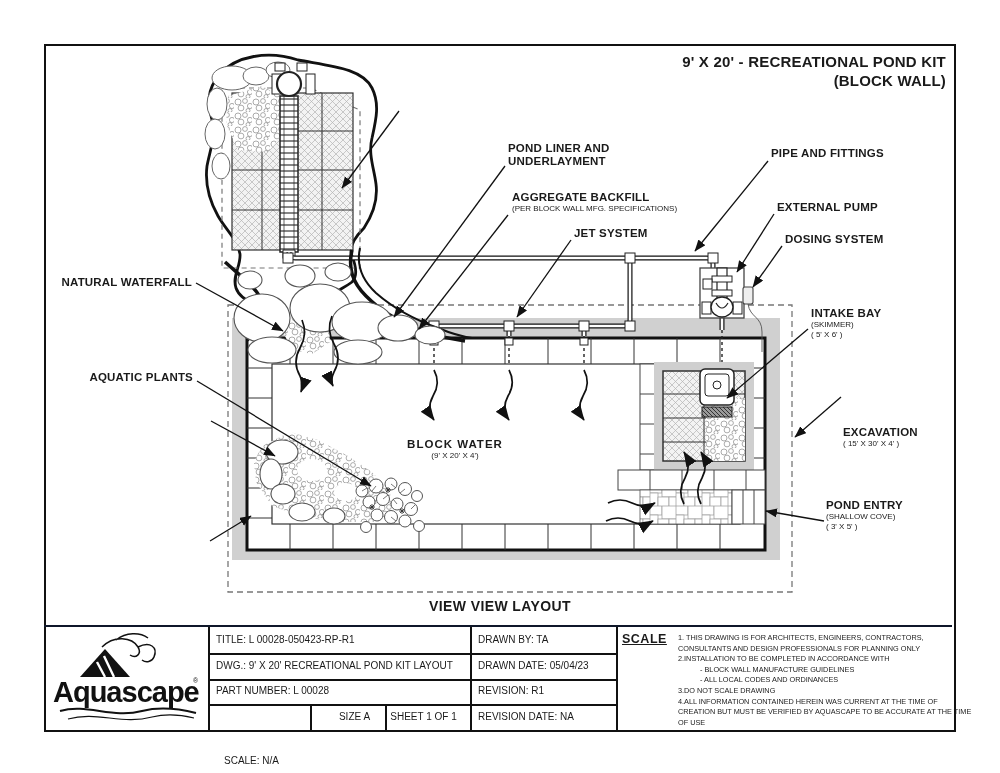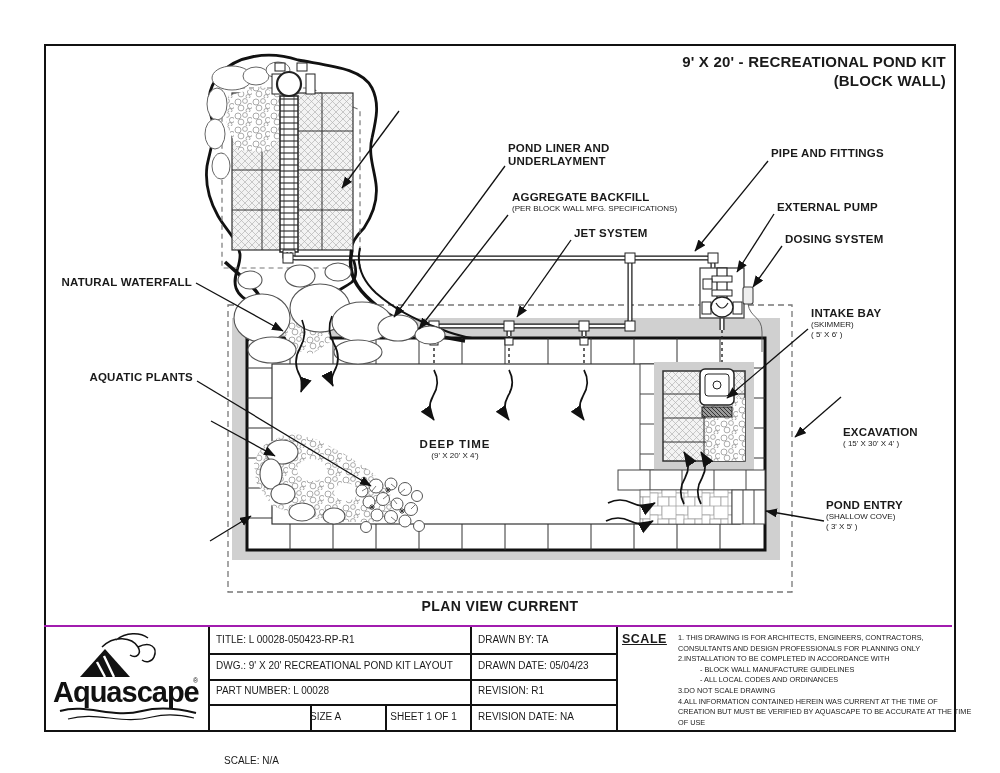--- a/index.html
+++ b/index.html
@@ -8,21 +8,21 @@
   .frame{position:absolute;left:44px;top:44px;width:908px;height:684px;border:2px solid #111;}
   svg.art{position:absolute;left:0;top:0;}
   .sheet-title{position:absolute;right:54px;top:52px;text-align:right;font-weight:700;
                font-size:15px;line-height:19px;letter-spacing:.2px;}
   .lbl{position:absolute;line-height:12px;}
   .l1{font-size:11.5px;font-weight:600;letter-spacing:.2px;line-height:13px;}
   .l2{font-size:8px;font-weight:500;line-height:10px;}
   .caption{position:absolute;left:380px;top:598px;width:240px;text-align:center;
            font-size:14px;font-weight:700;letter-spacing:.4px;}
   
-  .tb{position:absolute;left:44px;top:625px;width:908px;height:103px;border-top:2px solid #a21caf;text-decoration:underline;}
+  .tb{position:absolute;left:44px;top:625px;width:908px;height:103px;border-top:2px solid #0f172a;text-decoration:underline;}
   .vline,.hline{position:absolute;background:#111;}
   .tb .vline{width:2px;height:103px;top:0;}
   .tb .hline{height:1.5px;}
   .cell{position:absolute;font-size:10px;font-weight:500;white-space:nowrap;}
   .notes-head{position:absolute;font-size:12.5px;font-weight:700;text-decoration:underline;letter-spacing:.5px;}
   .notes-body{position:absolute;font-size:7.3px;line-height:10.6px;font-weight:500;width:300px;}
   .notes-body .ind{padding-left:22px;}
   .logo{position:absolute;left:52px;top:631px;}
 </style>
 </head>
@@ -288,46 +288,46 @@
     <div class="l1">EXCAVATION</div>
     <div class="l2">( 15' X 30' X 4' )</div>
   </div>
   <div class="lbl" style="left:40px;top:276px;width:152px;text-align:right;">
     <div class="l1">NATURAL WATERFALL</div>
   </div>
   <div class="lbl" style="left:40px;top:371px;width:153px;text-align:right;">
     <div class="l1">AQUATIC PLANTS</div>
   </div>
   <div class="lbl" style="left:375px;top:438px;width:160px;text-align:center;">
-    <div class="l1" style="letter-spacing:1px;">DEEP TIME</div>
+    <div class="l1" style="letter-spacing:1px;">BLOCK WATER</div>
     <div class="l2">(9' X 20' X 4')</div>
   </div>
   <div class="lbl" style="left:826px;top:499px;">
     <div class="l1">POND ENTRY</div>
     <div class="l2">(SHALLOW COVE)</div>
     <div class="l2">( 3' X 5' )</div>
   </div>
 
-  <div class="caption">PLAN VIEW CURRENT</div>
+  <div class="caption">VIEW VIEW LAYOUT</div>
 
   <div class="tb">
     <div class="vline" style="left:164px;"></div>
     <div class="vline" style="left:426px;"></div>
     <div class="vline" style="left:572px;"></div>
     <div class="hline" style="left:164px;top:26px;width:408px;"></div>
     <div class="hline" style="left:164px;top:52px;width:408px;"></div>
     <div class="hline" style="left:164px;top:77px;width:408px;"></div>
     <div class="vline" style="left:266px;top:77px;height:26px;"></div>
     <div class="vline" style="left:341px;top:77px;height:26px;"></div>
 
     <div class="cell" style="left:172px;top:7px;">TITLE:  L 00028-050423-RP-R1</div>
     <div class="cell" style="left:172px;top:33px;">DWG.: 9' X 20' RECREATIONAL POND KIT LAYOUT</div>
     <div class="cell" style="left:172px;top:58px;">PART NUMBER:   L 00028</div>
     <div class="cell" style="left:180px;top:84px;margin-top:44px;">SCALE: N/A</div>
-    <div class="cell" style="left:266px;top:84px;width:76px;text-align:left;">SIZE  A</div>
+    <div class="cell" style="left:266px;top:84px;width:89px;text-align:center;">SIZE  A</div>
     <div class="cell" style="left:341px;top:84px;width:77px;text-align:center;">SHEET 1 OF 1</div>
     <div class="cell" style="left:434px;top:7px;">DRAWN BY: TA</div>
     <div class="cell" style="left:434px;top:33px;">DRAWN DATE: 05/04/23</div>
     <div class="cell" style="left:434px;top:58px;">REVISION: R1</div>
     <div class="cell" style="left:434px;top:84px;">REVISION DATE:  NA</div>
 
     <div class="notes-head" style="left:578px;top:5px;">SCALE</div>
     <div class="notes-body" style="left:614px;top:6px;margin-left:20px;">
       <div>1. THIS DRAWING IS FOR ARCHITECTS, ENGINEERS, CONTRACTORS,</div>
       <div>CONSULTANTS AND DESIGN PROFESSIONALS FOR PLANNING ONLY</div>

